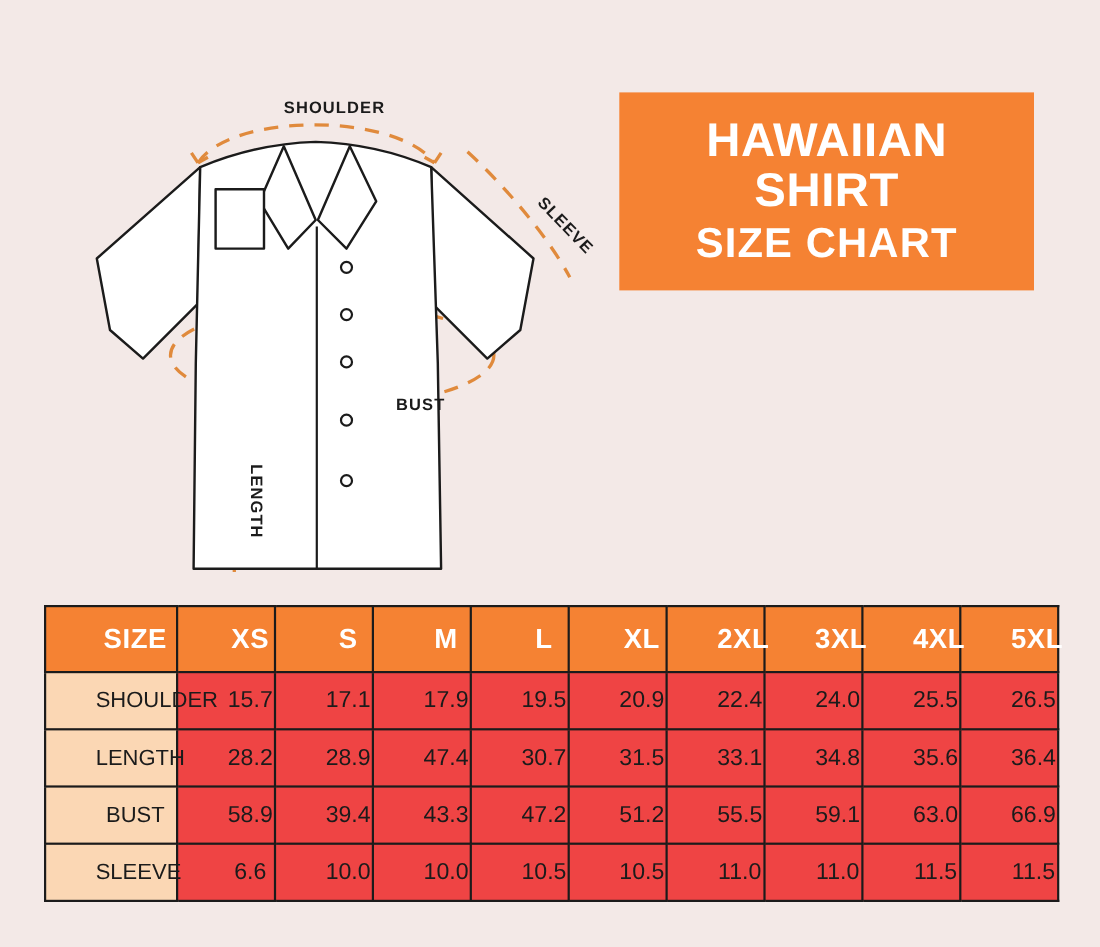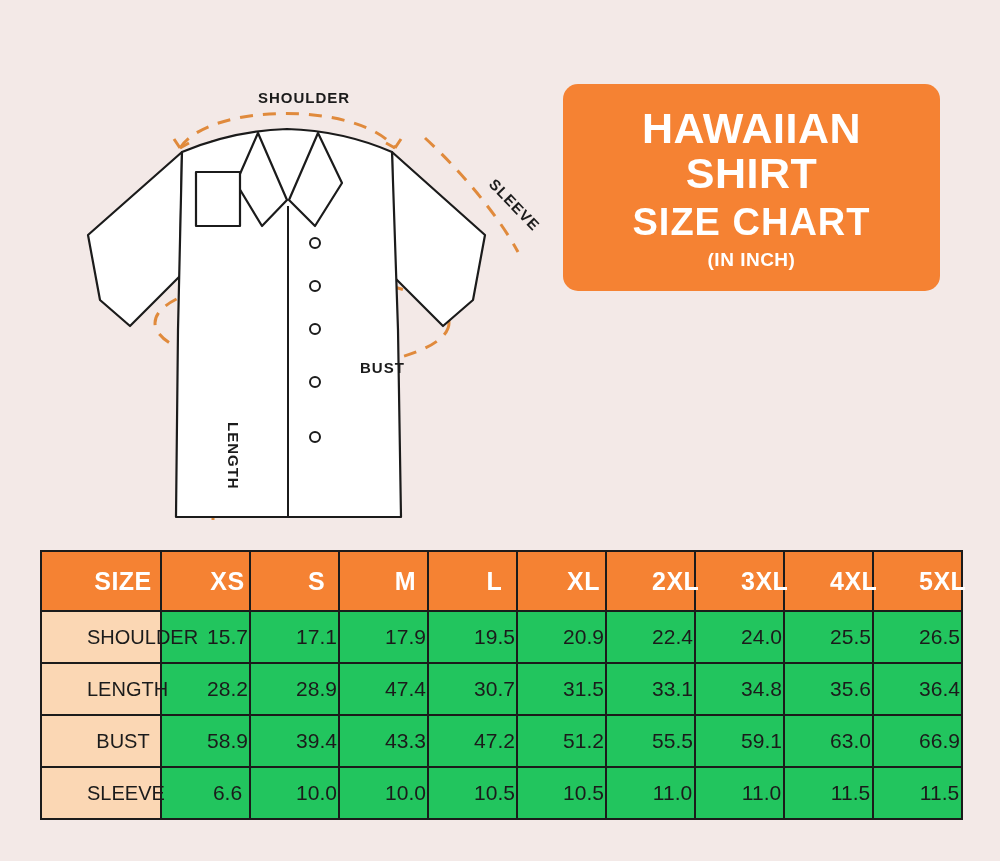--- a/index.html
+++ b/index.html
@@ -38,21 +38,20 @@
     left: 563px;
     top: 84px;
     width: 377px;
   }
   .title-box {
     background: #f58233;
     padding: 22px 24px 20px 24px;
     box-sizing: border-box;
     width: 377px;
     text-align: center;
-    border-radius: 15px;
   }
   .title-main {
     color: #ffffff;
     font-size: 43px;
     font-weight: bold;
     line-height: 1.04;
     letter-spacing: 0.5px;
   }
   .title-sub {
     color: #ffffff;
@@ -108,21 +107,21 @@
   }
   table.size-chart thead th.first-col {
     font-size: 25px;
   }
   table.size-chart tbody td.row-head {
     background: #fbd7b4;
     font-size: 20px;
     font-weight: normal;
   }
   table.size-chart tbody td.val {
-    background: #22c55e;
+    background: #ef4444;
   }
   col.c0 { width: 120px; }
   col.cn { width: 89px; }
 
   
   .lbl {
     font-family: "Liberation Sans", sans-serif;
     font-weight: bold;
     fill: #1b1b1b;
     font-size: 15px;
@@ -178,21 +177,20 @@
       <text class="lbl" x="330" y="343">BUST</text>
       <text class="lbl" x="198" y="392" transform="rotate(90 198 392)">LENGTH</text>
     </svg>
   </div>
 
   <div class="info-panel">
     <div class="title-box">
       <div class="title-main">HAWAIIAN</div>
       <div class="title-main">SHIRT</div>
       <div class="title-sub">SIZE CHART</div>
-      <div class="title-unit">(IN INCH)</div>
     </div>
   </div>
 
   <div class="table-wrap">
     <table class="size-chart">
       <colgroup>
         <col class="c0">
           <col class="cn">
           <col class="cn">
           <col class="cn">

